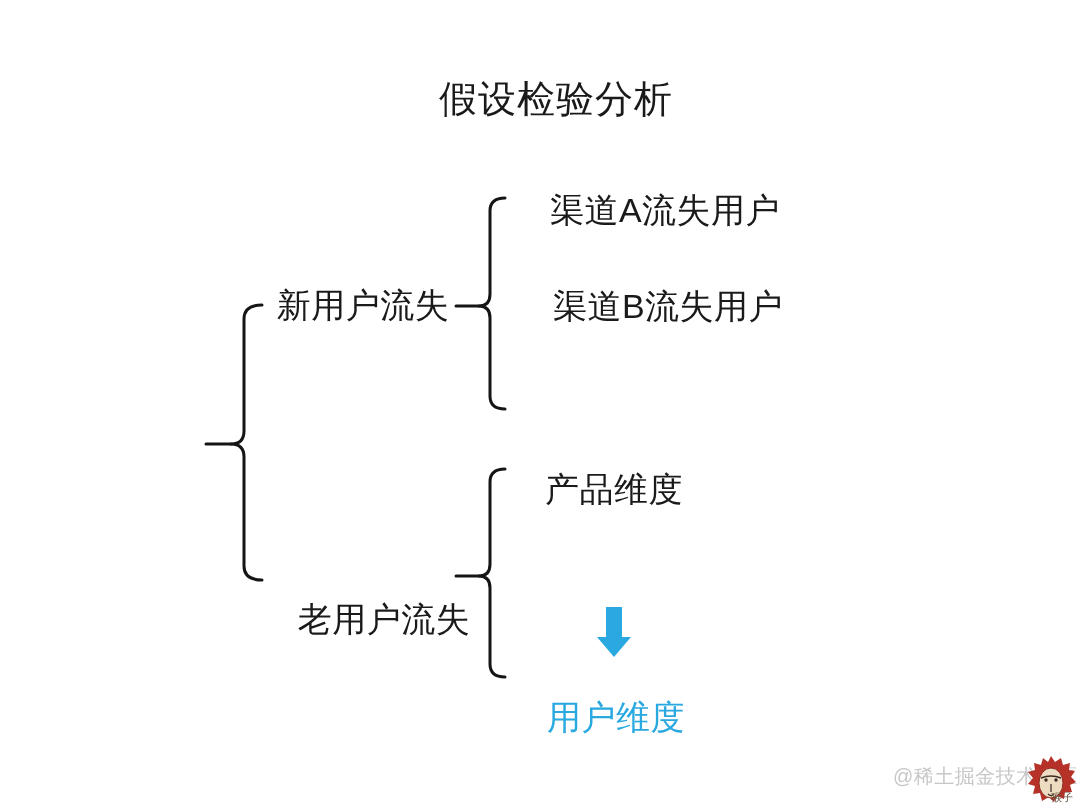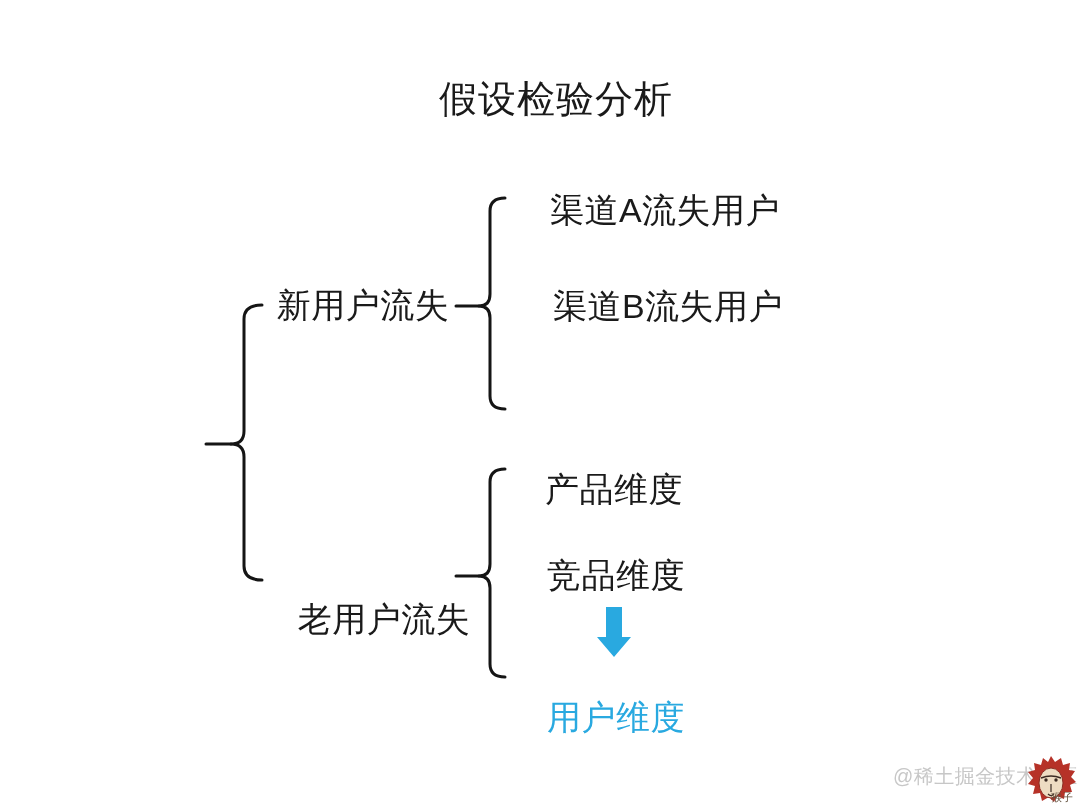--- a/index.html
+++ b/index.html
@@ -90,21 +90,20 @@
   </svg>
 
 
   <div class="node" style="left:363px; top:306px;">新用户流失</div>
   <div class="node" style="left:384px; top:582px;margin-top:38px;">老用户流失</div>
 
   <div class="node" style="left:665px; top:211px;">渠道A流失用户</div>
   <div class="node" style="left:668px; top:307px;">渠道B流失用户</div>
 
   <div class="node" style="left:614px; top:480px;margin-top:10px;">产品维度</div>
-  <div class="node" style="left:616px; top:576px;">竞品维度</div>
   <div class="node accent" style="left:616px; top:678px;">用户维度</div>
 
   <div class="watermark">@稀土掘金技术社区</div>
 
   <svg class="monkey-logo" viewBox="0 0 50 52" xmlns="http://www.w3.org/2000/svg">
     <path fill="#b63228" d="M25 2 L29 8 L35 4 L37 11 L44 9 L43 16 L49 17 L45 23 L50 28 L44 31 L46 38 L39 38 L38 45 L31 42 L28 48 L23 43 L16 47 L14 39 L7 40 L9 32 L2 30 L7 24 L2 18 L9 16 L8 9 L15 11 L17 4 L22 8 Z"></path>
     <ellipse cx="25" cy="29" rx="12" ry="15" fill="#eedcc2" stroke="#8a2b22" stroke-width="1"></ellipse>
     <path d="M15 24 Q25 20 35 24" fill="none" stroke="#3a2a22" stroke-width="1.4"></path>
     <circle cx="20" cy="26" r="1.7" fill="#3a2a22"></circle>
     <circle cx="30" cy="26" r="1.7" fill="#3a2a22"></circle>

